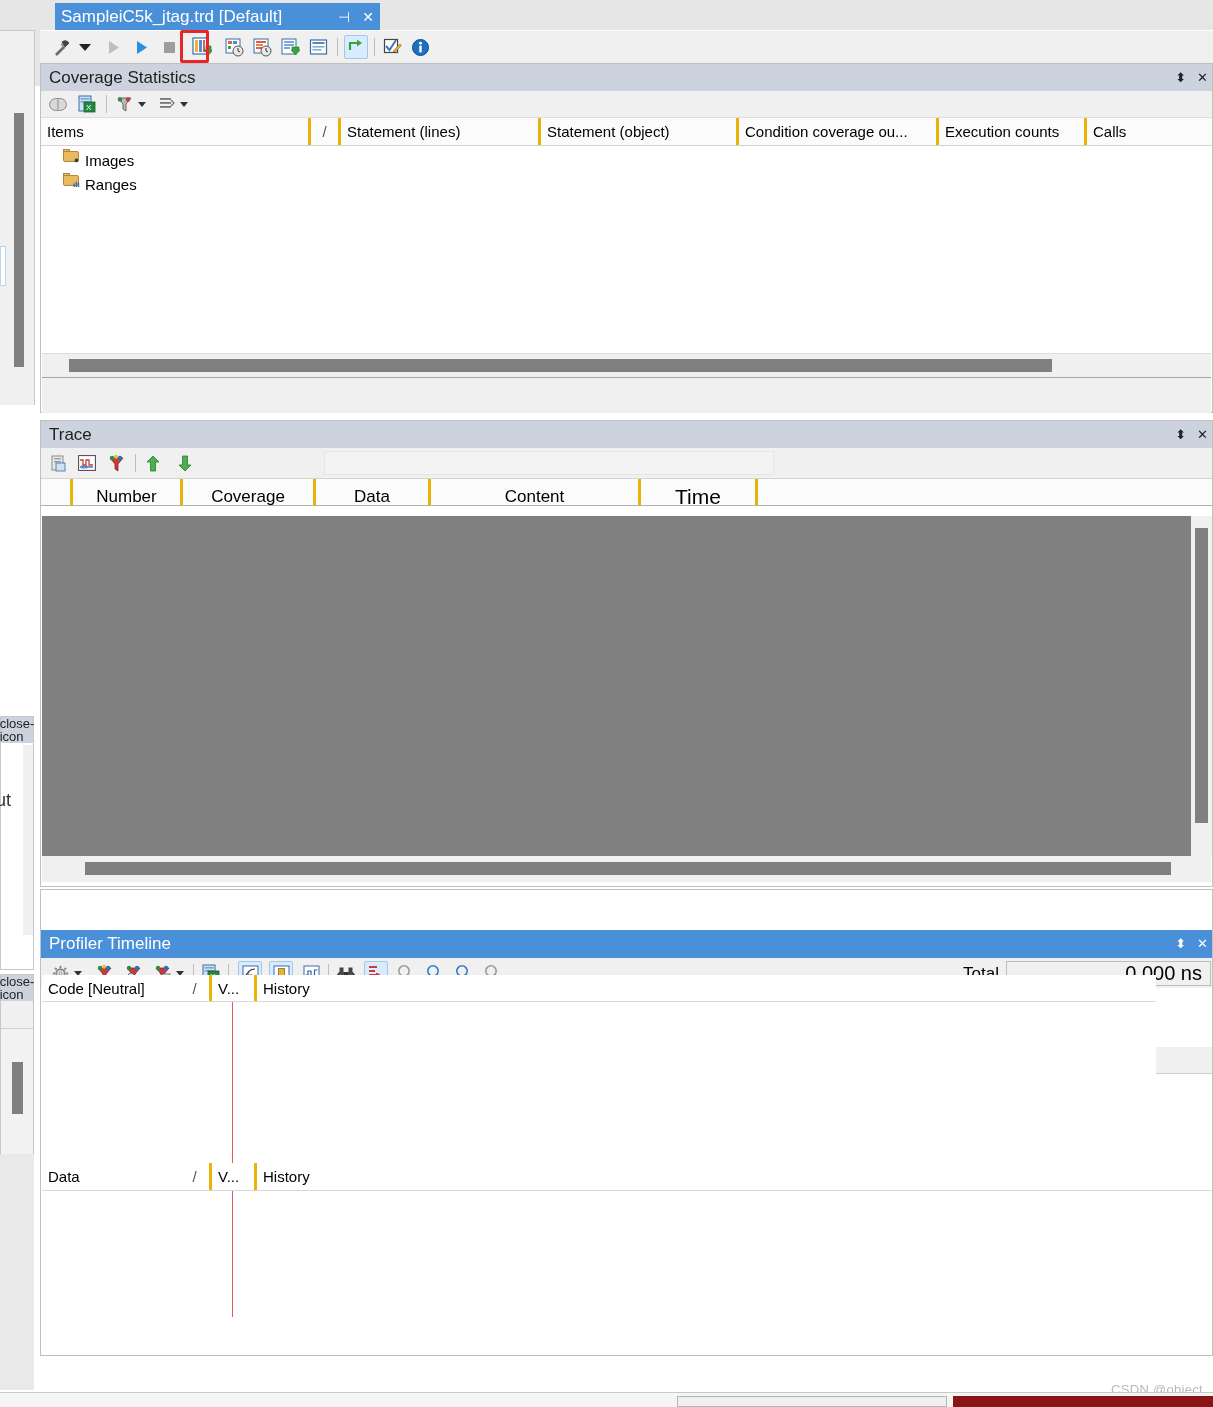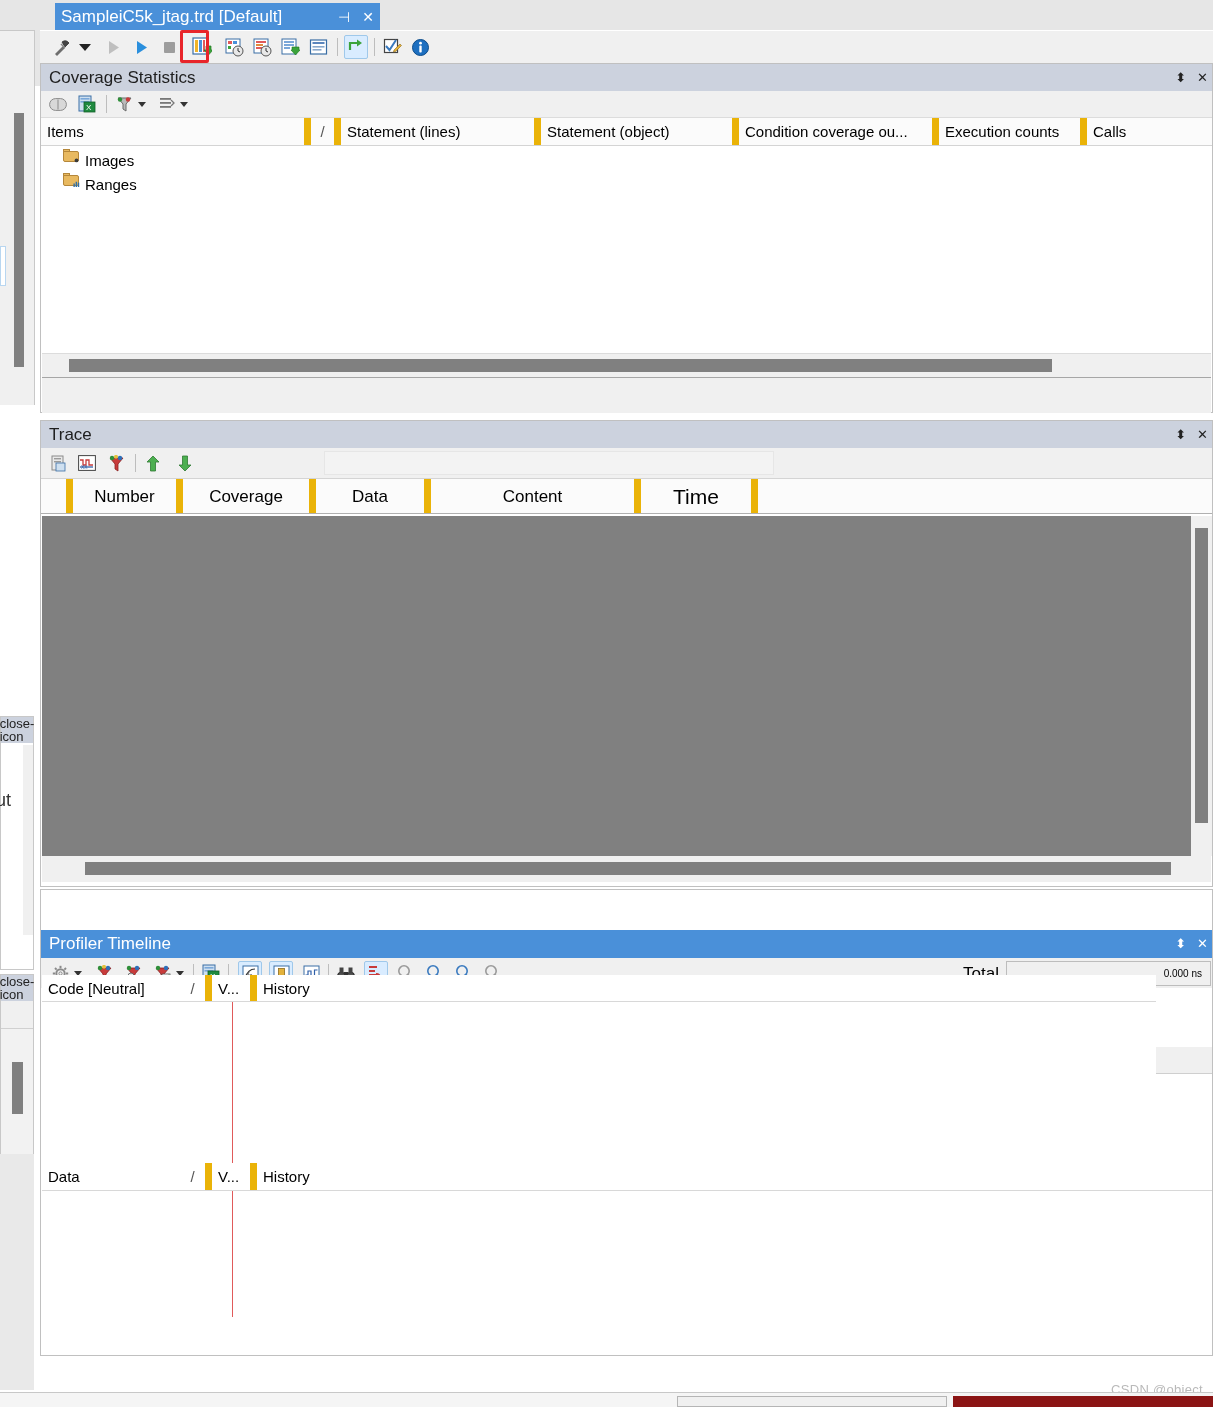--- a/index.html
+++ b/index.html
@@ -47,21 +47,21 @@
   
   .colhdr {
     background: #fbfbfb;
     display: flex;
     height: 28px;
     border-bottom: 1px solid #d4d4d4;
     box-sizing: border-box;
     font-size: 15px;
   }
   .colhdr .cell {
-    border-right: 7px solid #eab308;
+    border-right: 3px solid #eab308;
     padding-left: 6px;
     line-height: 27px;
     box-sizing: border-box;
     overflow: hidden;
     white-space: nowrap;
   }
   .colhdr .cell.c { text-align: center; padding-left: 0; }
 
   .tree-row { height: 24px; line-height: 24px; padding-left: 22px; display: flex; align-items: flex-start; gap: 6px; font-size: 15px; }
 
@@ -73,21 +73,21 @@
   
   .sb-track-h { background: #f0f0f0; }
   .sb-thumb   { background: #808080; }
   .sb-track-v { background: #f0f0f0; }
 
   .label { font-size: 15px; }
   .field {
     background: #f0f0f0;
     border: 1px solid #bdbdbd;
     box-sizing: border-box;
-    font-size: 10px;
+    font-size: 20px;
     line-height: 22px;
   }
   .field.white { background: #f3f3f3; border:1px solid #e6e6e6; }
 
   
   .ruler { background:#f0f0f0; height:26px; position:relative; font-size:15px; }
   .ruler .tk { position:absolute; top:2px; white-space:nowrap; }
 
   .cursor-line { position:absolute; width:1px; background:#e05a5a; }
 
@@ -362,21 +362,21 @@
       </span>
       <span class="tool" style="margin-left:8px;">
         <svg width="14" height="17" viewBox="0 0 14 17">
           <path d="M7 16 L13 10 L9.5 10 L9.5 1 L4.5 1 L4.5 10 L1 10 Z" fill="#4caf50" stroke="#2f7a32" stroke-width="0.8"></path>
         </svg>
       </span>
 
       <input class="field white" style="position: absolute; left: 283px; top: 3px; width: 450px; height: 24px; outline: none;" value="">
     </div>
 
-    <div class="colhdr" style="height:36px; border-top:1px solid #d4d4d4; border-bottom:1px solid #b0b0b0;">
+    <div class="colhdr" style="height:28px; border-top:1px solid #d4d4d4; border-bottom:1px solid #b0b0b0;">
       <div class="cell c" style="width:32px; line-height:35px;"></div>
       <div class="cell c" style="width:110px; line-height:35px; font-size:17px;">Number</div>
       <div class="cell c" style="width:133px; line-height:35px; font-size:17px;">Coverage</div>
       <div class="cell c" style="width:115px; line-height:35px; font-size:17px;">Data</div>
       <div class="cell c" style="width:210px; line-height:35px; font-size:17px;">Content</div>
       <div class="cell c" style="width:117px; line-height:35px; font-size:21px;">Time</div>
     </div>
 
     <div class="abs" style="left:1px; top:95px; width:1149px; height:340px; background:#808080;"></div>
 

